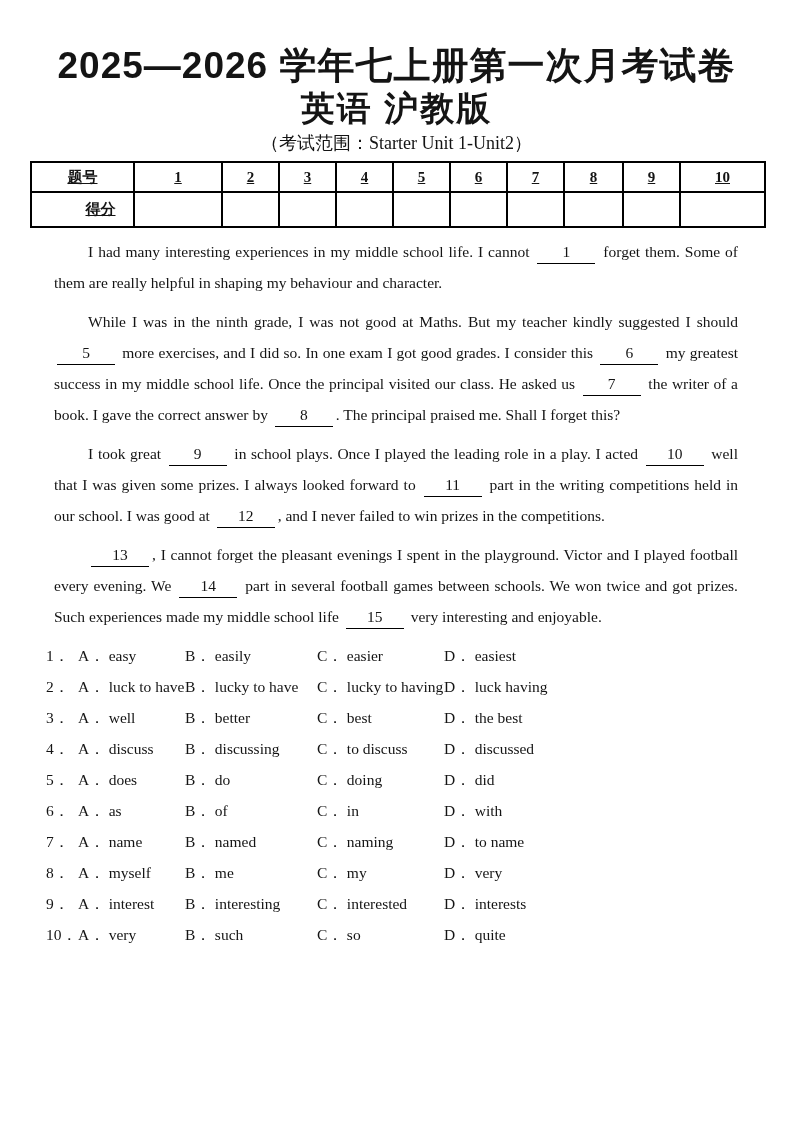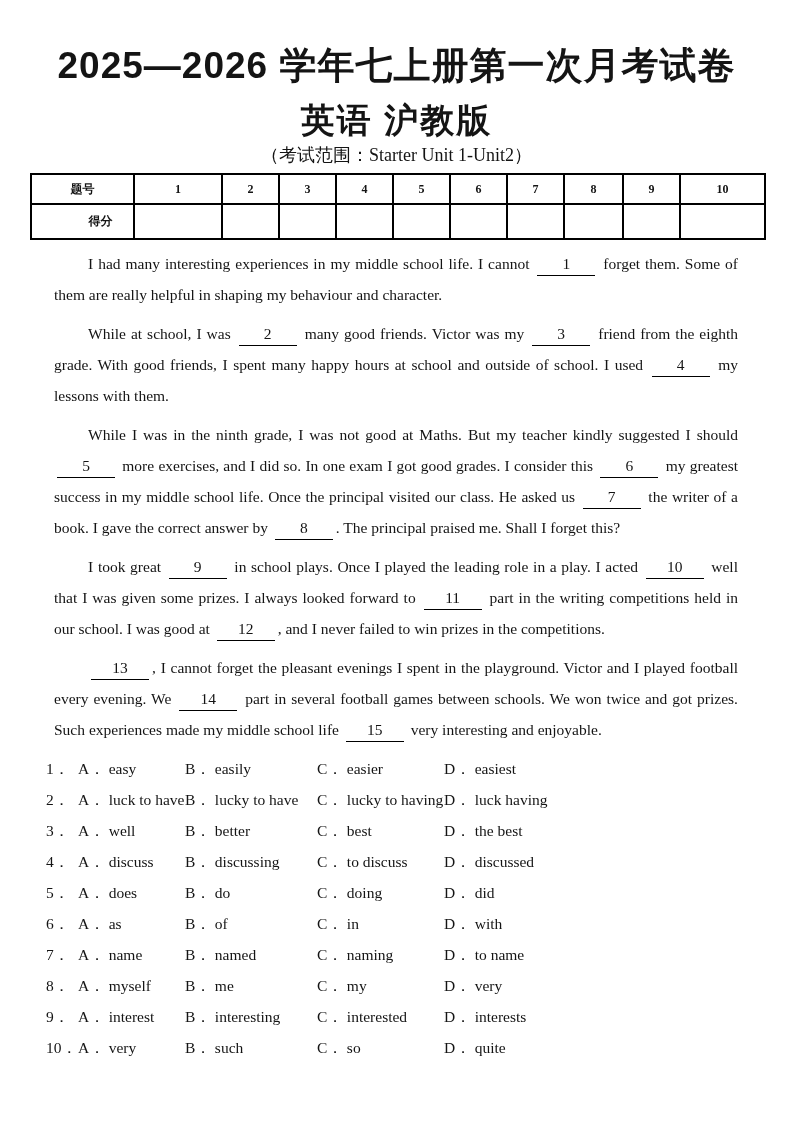--- a/index.html
+++ b/index.html
@@ -24,43 +24,43 @@
     font-size: 37px;
     line-height: 44px;
     letter-spacing: 1px;
   }
   .title-line2 {
     display: block;
     font-family: "Liberation Sans", sans-serif;
     font-weight: 700;
     font-size: 34px;
     line-height: 40px;
-    margin-top: 12px;
     letter-spacing: 2px;
   }
   .scope-note {
     text-align: center;
     font-size: 18px;
     line-height: 21px;
     margin-top: 5px;
   }
   
   table.score-table {
     border-collapse: collapse;
     margin: 7px 0 0 30px;
     table-layout: fixed;
   }
   table.score-table td {
     border: 2px solid #000;
     text-align: center;
     vertical-align: middle;
     font-weight: 700;
-    font-size: 12px;
+    font-size: 15px;
     padding: 0;
     overflow: hidden;
+    text-decoration: underline;
   }
   table.score-table tr.head-row td { height: 28px; }
   table.score-table tr.score-row td { height: 33px; padding-left: 36px; }
   td.cjk-label { font-family: "Liberation Sans", sans-serif; font-size: 15.5px; }
   
   .sec-heading {
     font-family: "Liberation Sans", sans-serif;
     font-weight: 700;
     font-size: 17px;
     line-height: 22px;
@@ -152,21 +152,20 @@
           <td></td>
           <td></td>
           <td></td>
         </tr>
     </tbody>
   </table>
 
 
   <div class="passage" id="passage">
       <p>I had many interesting experiences in my middle school life. I cannot <span class="blank">1</span> forget them. Some of them are really helpful in shaping my behaviour and character.</p>
-      <p>While at school, I was <span class="blank">2</span> many good friends. Victor was my <span class="blank">3</span> friend from the eighth grade. With good friends, I spent many happy hours at school and outside of school. I used <span class="blank">4</span> my lessons with them.</p>
       <p>While I was in the ninth grade, I was not good at Maths. But my teacher kindly suggested I should <span class="blank">5</span> more exercises, and I did so. In one exam I got good grades. I consider this <span class="blank">6</span> my greatest success in my middle school life. Once the principal visited our class. He asked us <span class="blank">7</span> the writer of a book. I gave the correct answer by <span class="blank">8</span>. The principal praised me. Shall I forget this?</p>
       <p>I took great <span class="blank">9</span> in school plays. Once I played the leading role in a play. I acted <span class="blank">10</span> well that I was given some prizes. I always looked forward to <span class="blank">11</span> part in the writing competitions held in our school. I was good at <span class="blank">12</span>, and I never failed to win prizes in the competitions.</p>
       <p><span class="blank">13</span>, I cannot forget the pleasant evenings I spent in the playground. Victor and I played football every evening. We <span class="blank">14</span> part in several football games between schools. We won twice and got prizes. Such experiences made my middle school life <span class="blank">15</span> very interesting and enjoyable.</p>
     </div>
 
   <div class="options" id="options">
       <div class="q-row">
         <span class="q-num">1．</span>
         <span class="opt opt-a">
           <span class="opt-letter">A．</span>

